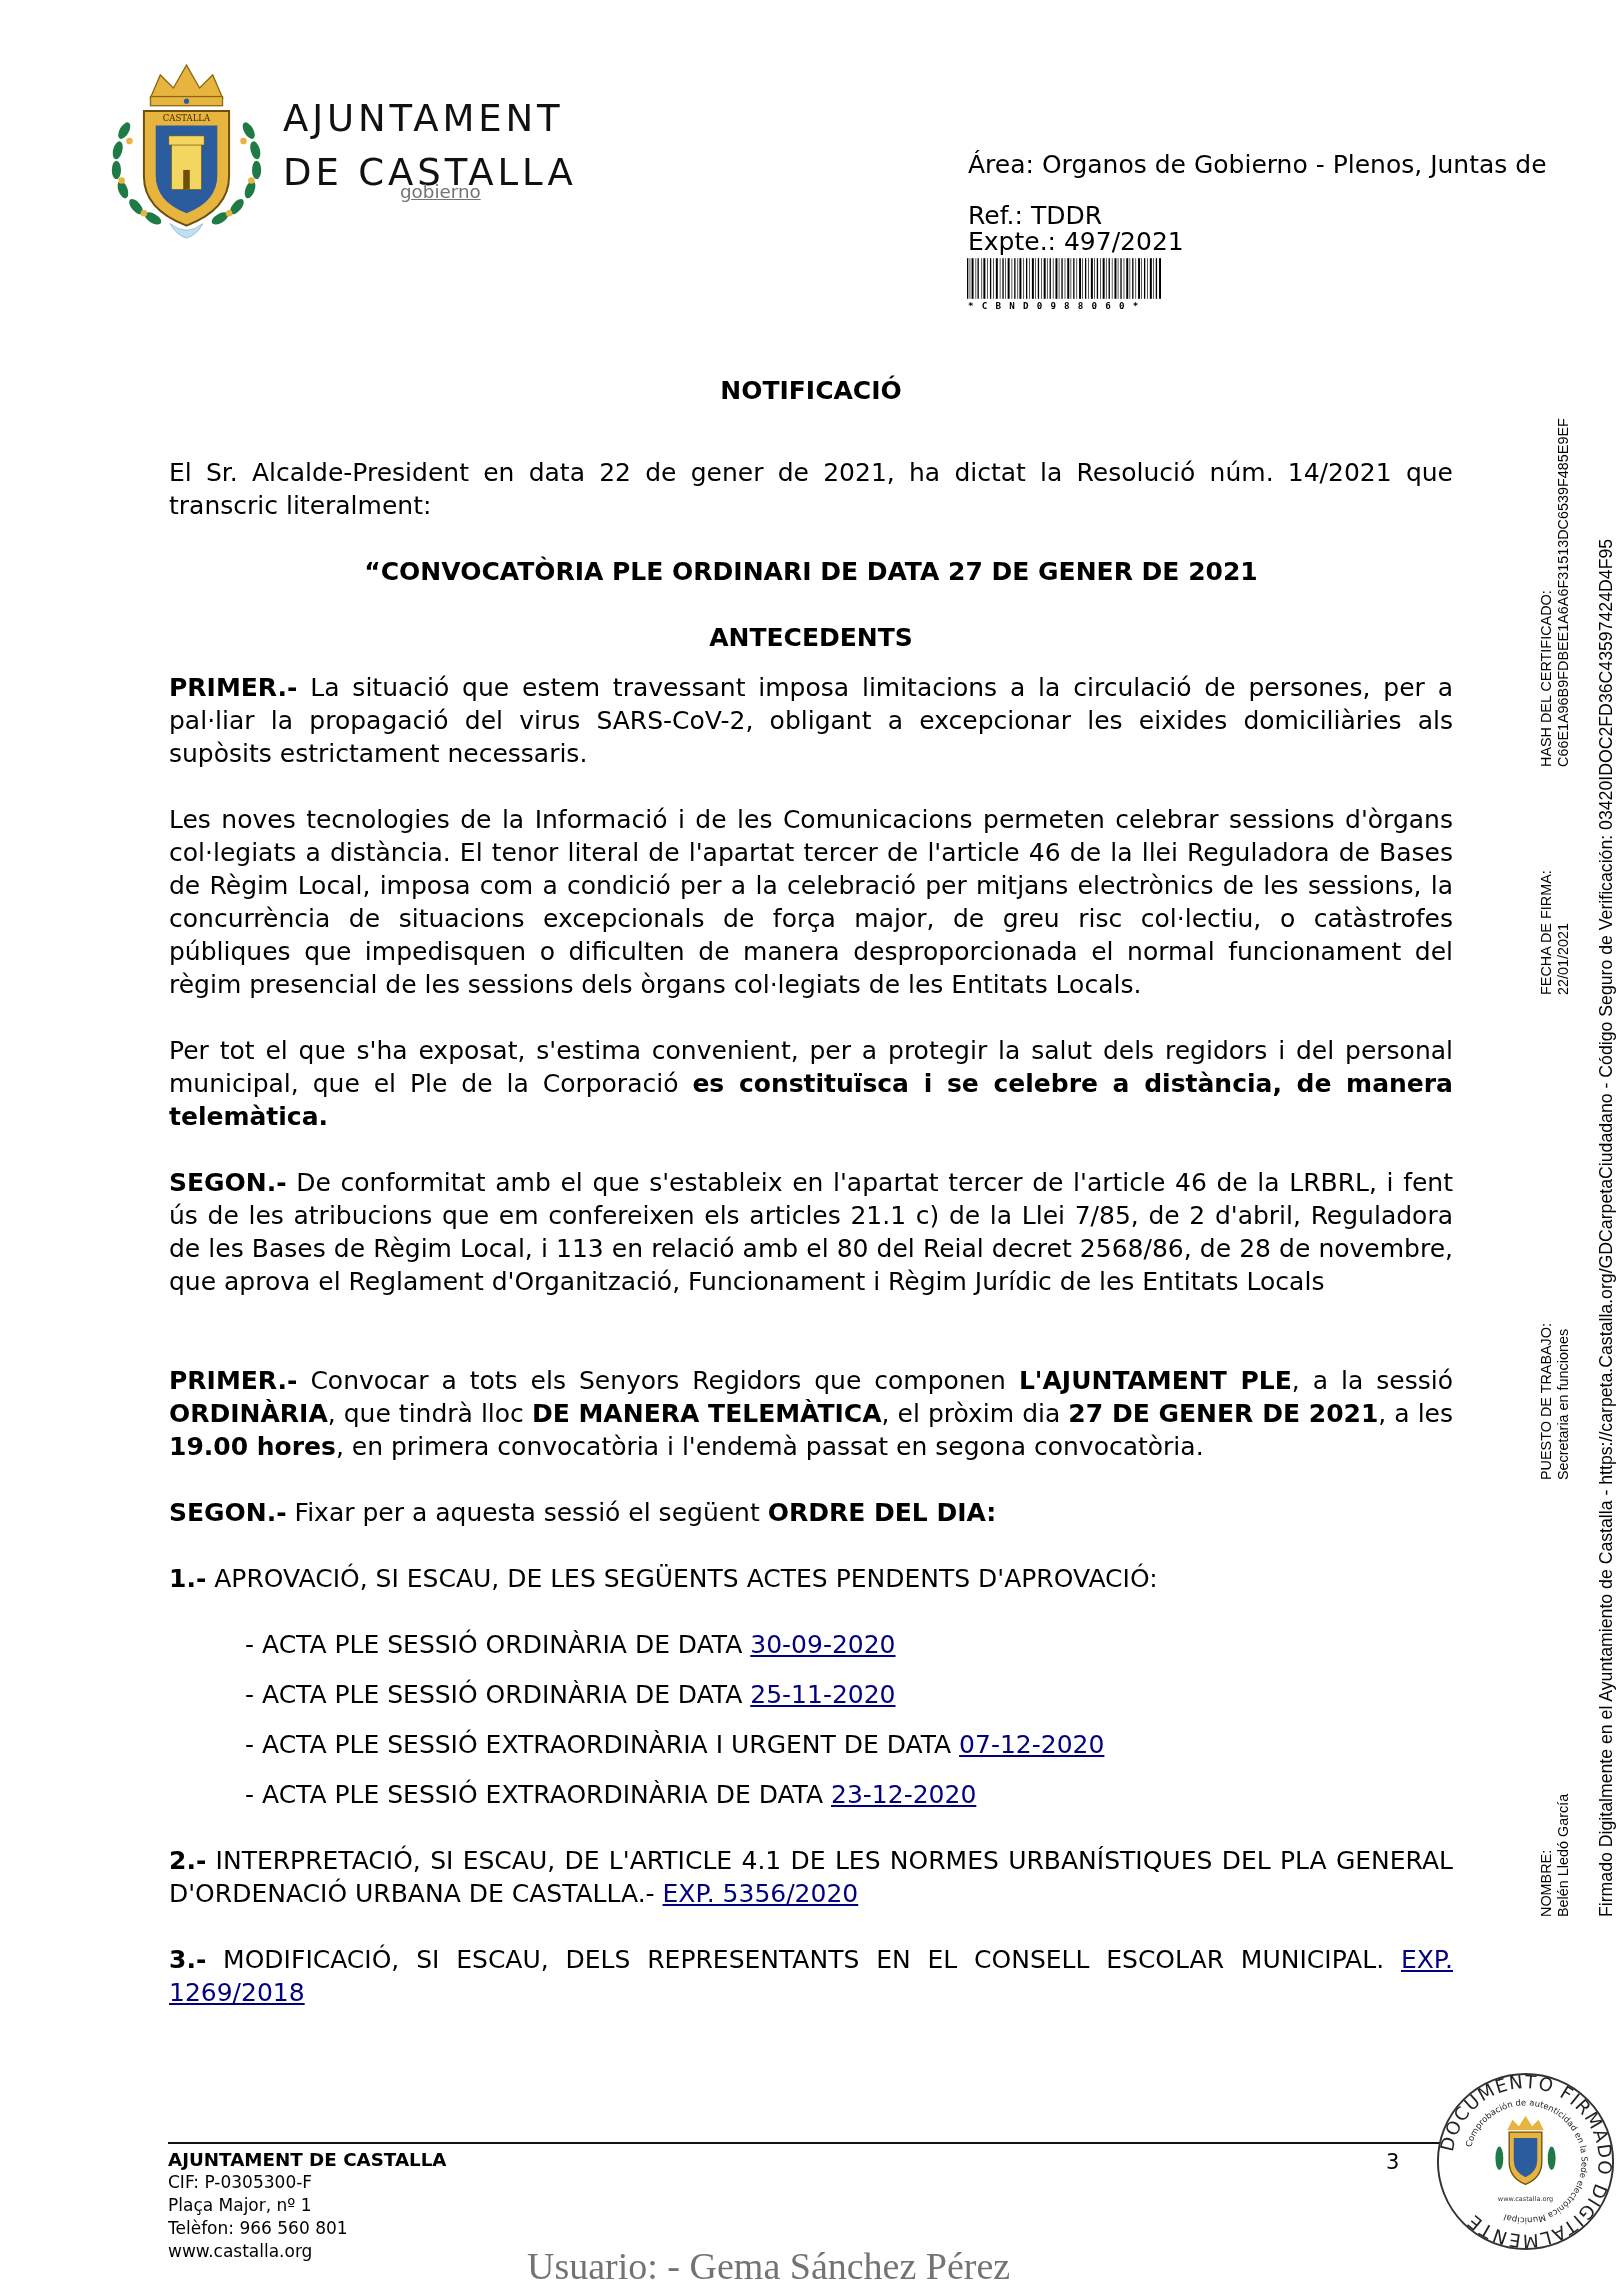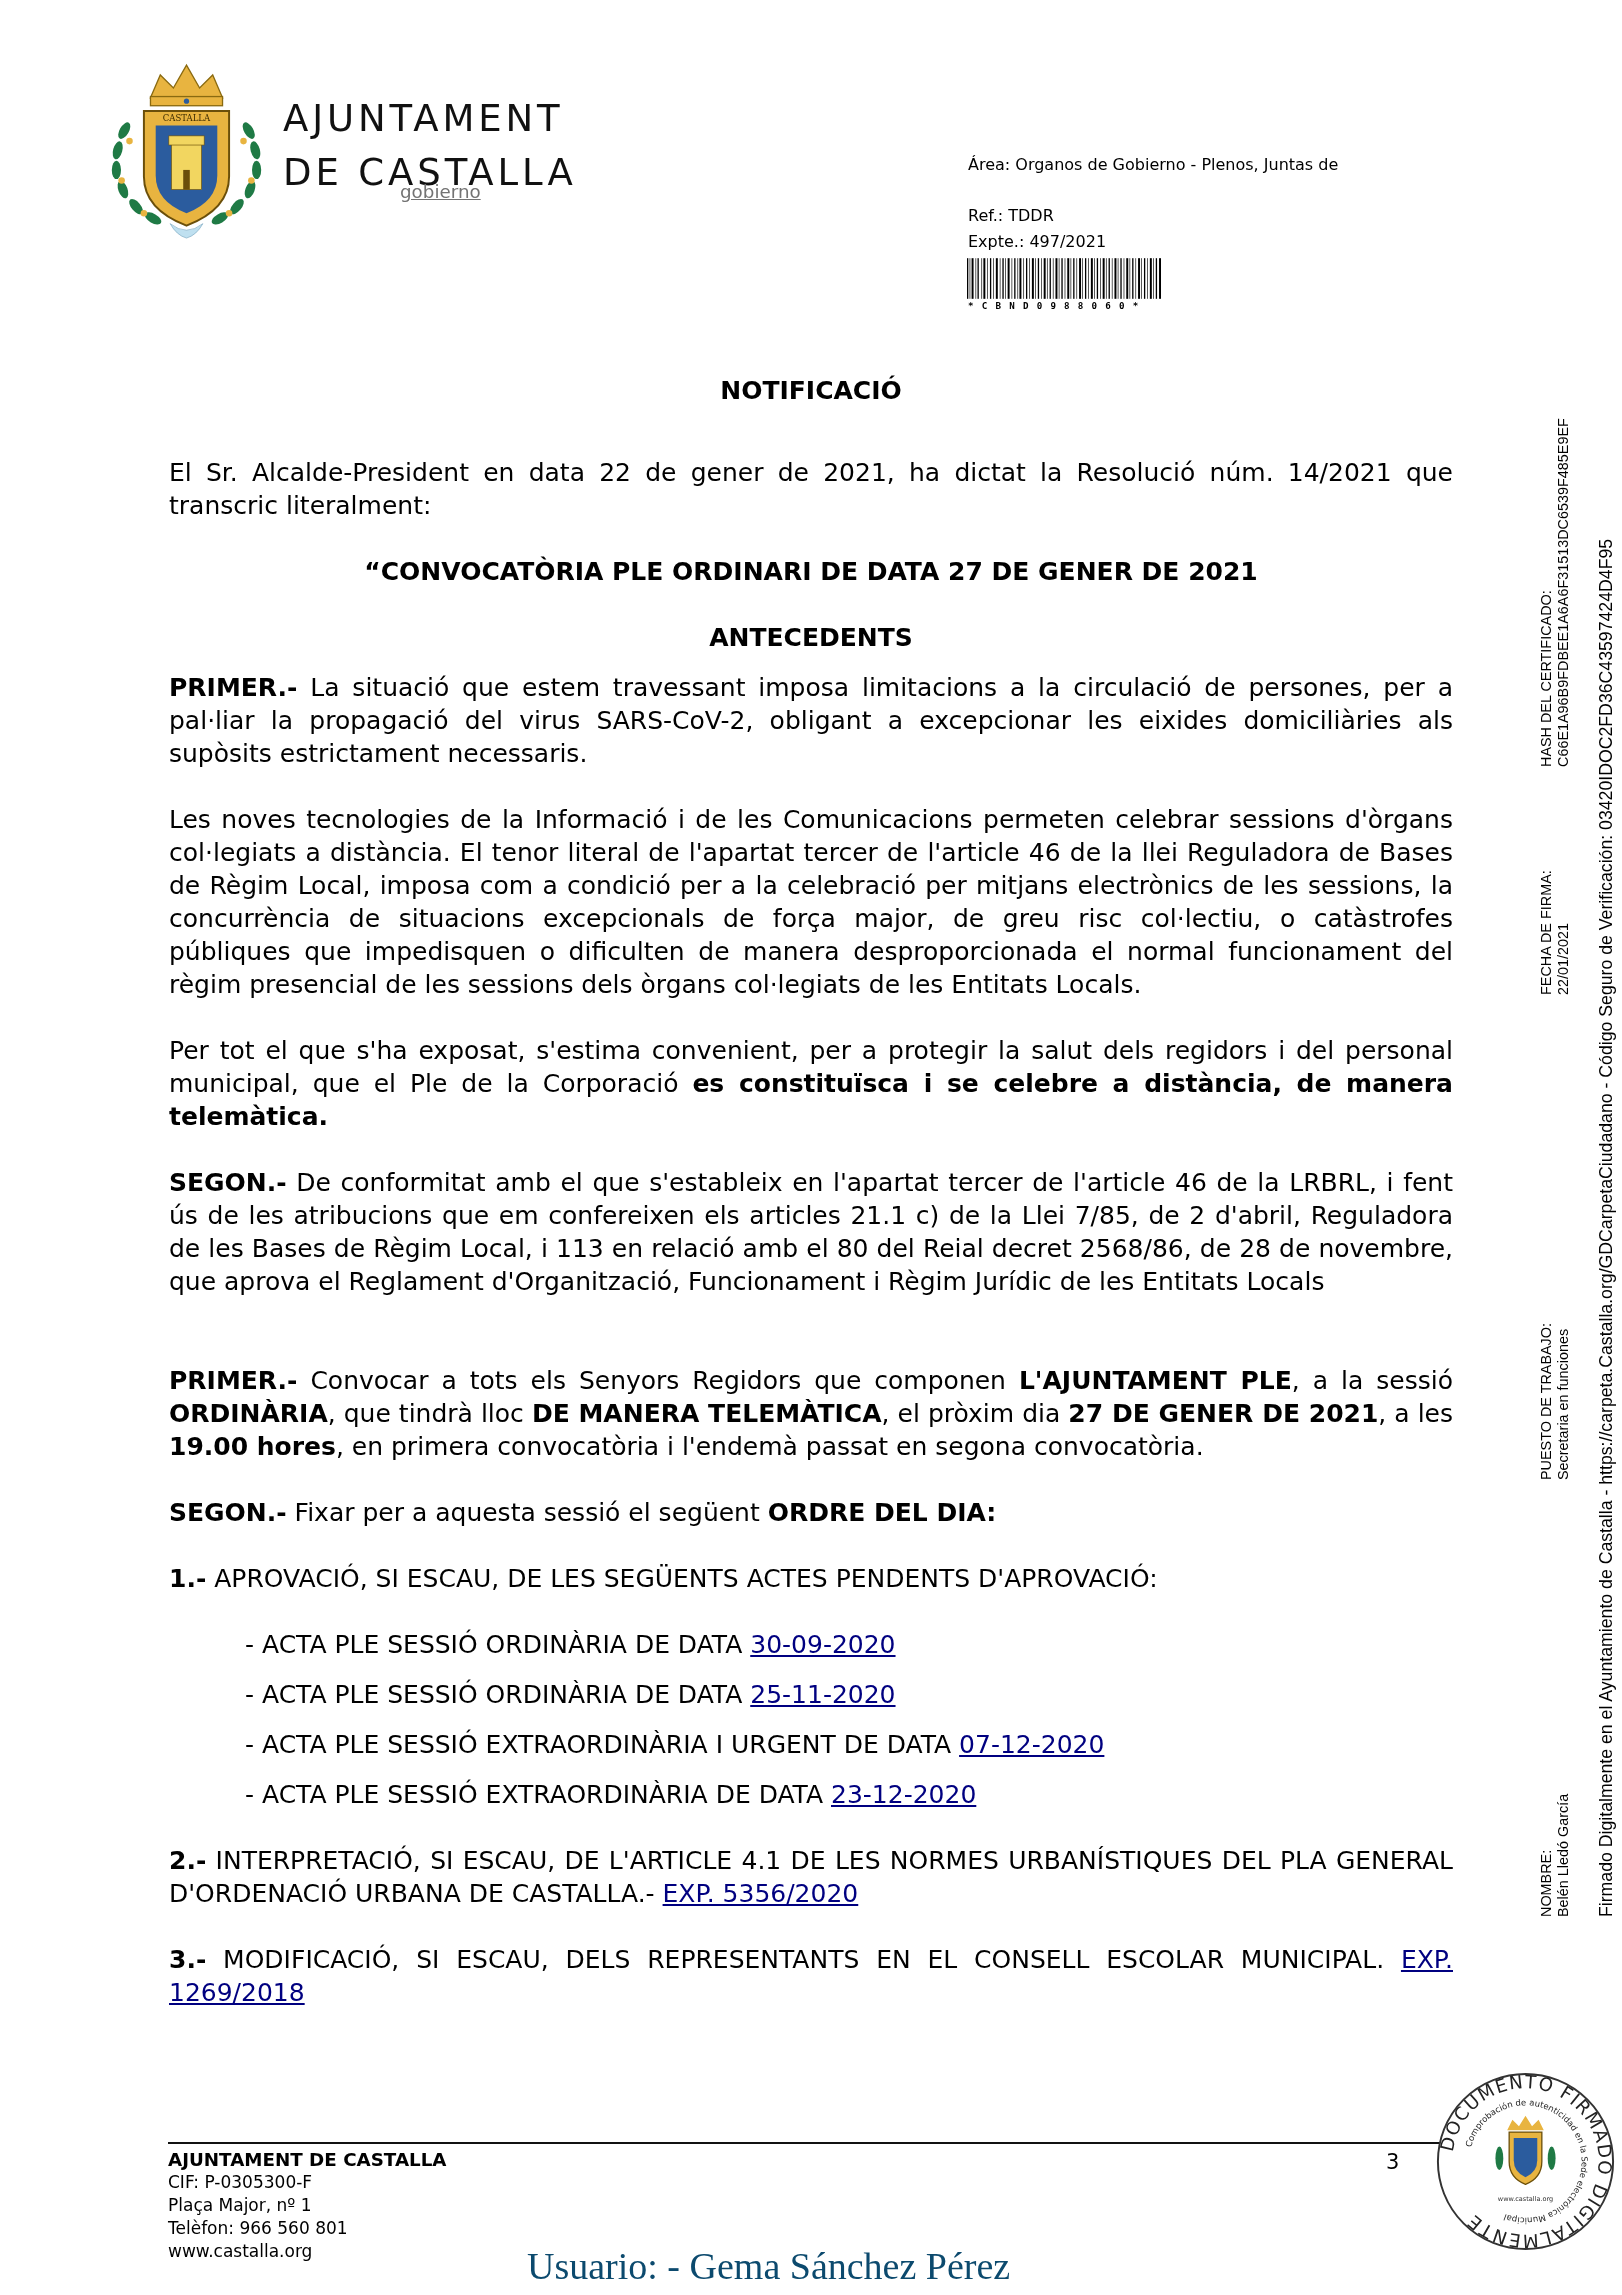--- a/index.html
+++ b/index.html
@@ -6,21 +6,21 @@
   body { width: 1623px; height: 2295px; position: relative; overflow: hidden;
          font-family: "DejaVu Sans", sans-serif; color: #000; }
   .abs { position: absolute; }
 
   
   .logo-crest { left: 98px; top: 52px; width: 177px; height: 190px; }
   .logo-title { left: 283px; top: 92px; font-family: "DejaVu Sans", sans-serif;
                 font-size: 37px; line-height: 54px; letter-spacing: 3.9px; color: #111; }
   .logo-sub { left: 400px; top: 181px; font-size: 18.3px; color: #737373; text-decoration: underline; }
 
-  .ref-block { left: 968px; top: 152px; font-size: 16px; line-height: 26px; }
+  .ref-block { left: 968px; top: 152px; font-size: 25px; line-height: 26px; }
   .ref-area { margin-bottom: 25px; }
   .barcode { left: 967px; top: 258px; width: 194px; height: 51px; }
   .barcode-text { left: 968px; top: 300px; width: 194px; font-family: "DejaVu Sans Mono", monospace;
                   font-size: 9.2px; letter-spacing: 8.2px; font-weight: bold; }
 
   
   .body { left: 169px; top: 374px; width: 1284px; font-size: 25px; line-height: 33px; }
   .body p { margin: 0; text-align: justify; }
   .center { text-align: center !important; font-weight: bold; }
   .gap1 { height: 33px; }
@@ -29,21 +29,21 @@
   .link { color: #000080; text-decoration: underline; cursor: pointer; }
   .act { padding-left: 76px; margin: 0; }
   .act + .act { margin-top: 17px; }
 
   
   .footer-rule { left: 168px; top: 2142px; width: 1283px; height: 2px; background: #111; }
   .footer-info { left: 168px; top: 2148px; font-size: 17px; line-height: 23px; }
   .footer-info .org { font-weight: bold; font-size: 18.3px; }
   .page-num { left: 1386px; top: 2150px; font-size: 21px; }
   .usuario { left: 527px; top: 2247px; font-family: "Liberation Serif", serif;
-             font-size: 38px; line-height: 39px; color: #0c4a6e; }
+             font-size: 38px; line-height: 39px; color: #737373; }
   .stamp { left: 1434px; top: 2070px; width: 183px; height: 183px; }
 
   
   .vcol { position: absolute; transform-origin: left top; transform: rotate(-90deg);
           white-space: nowrap; font-family: "Liberation Sans", sans-serif; color: #000; }
   .vpair { font-size: 14.4px; line-height: 17px; }
   .vmain { font-size: 17.7px; line-height: 19.6px; }
 </style>
 </head>
 <body>

